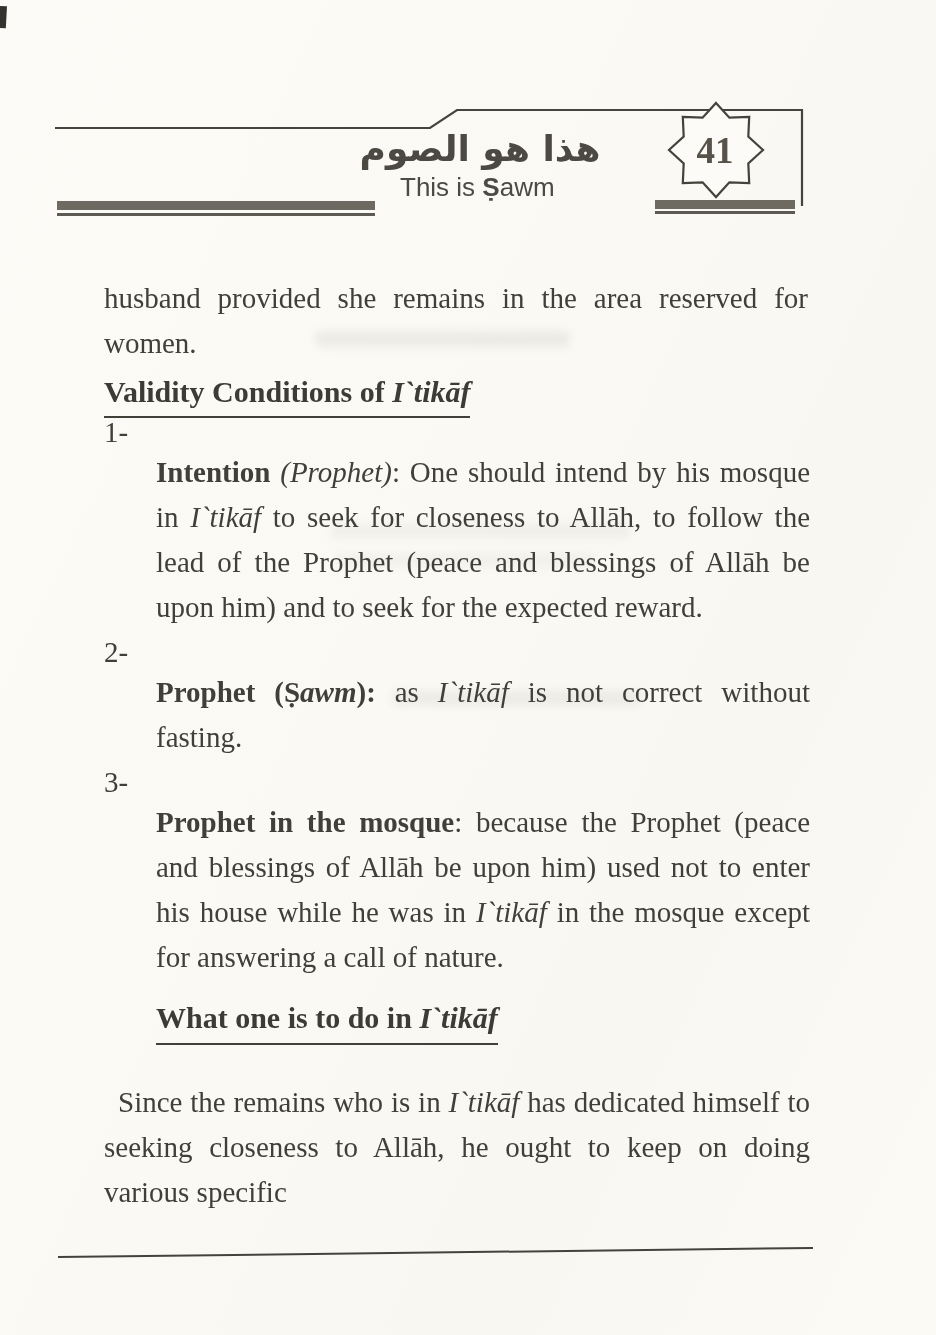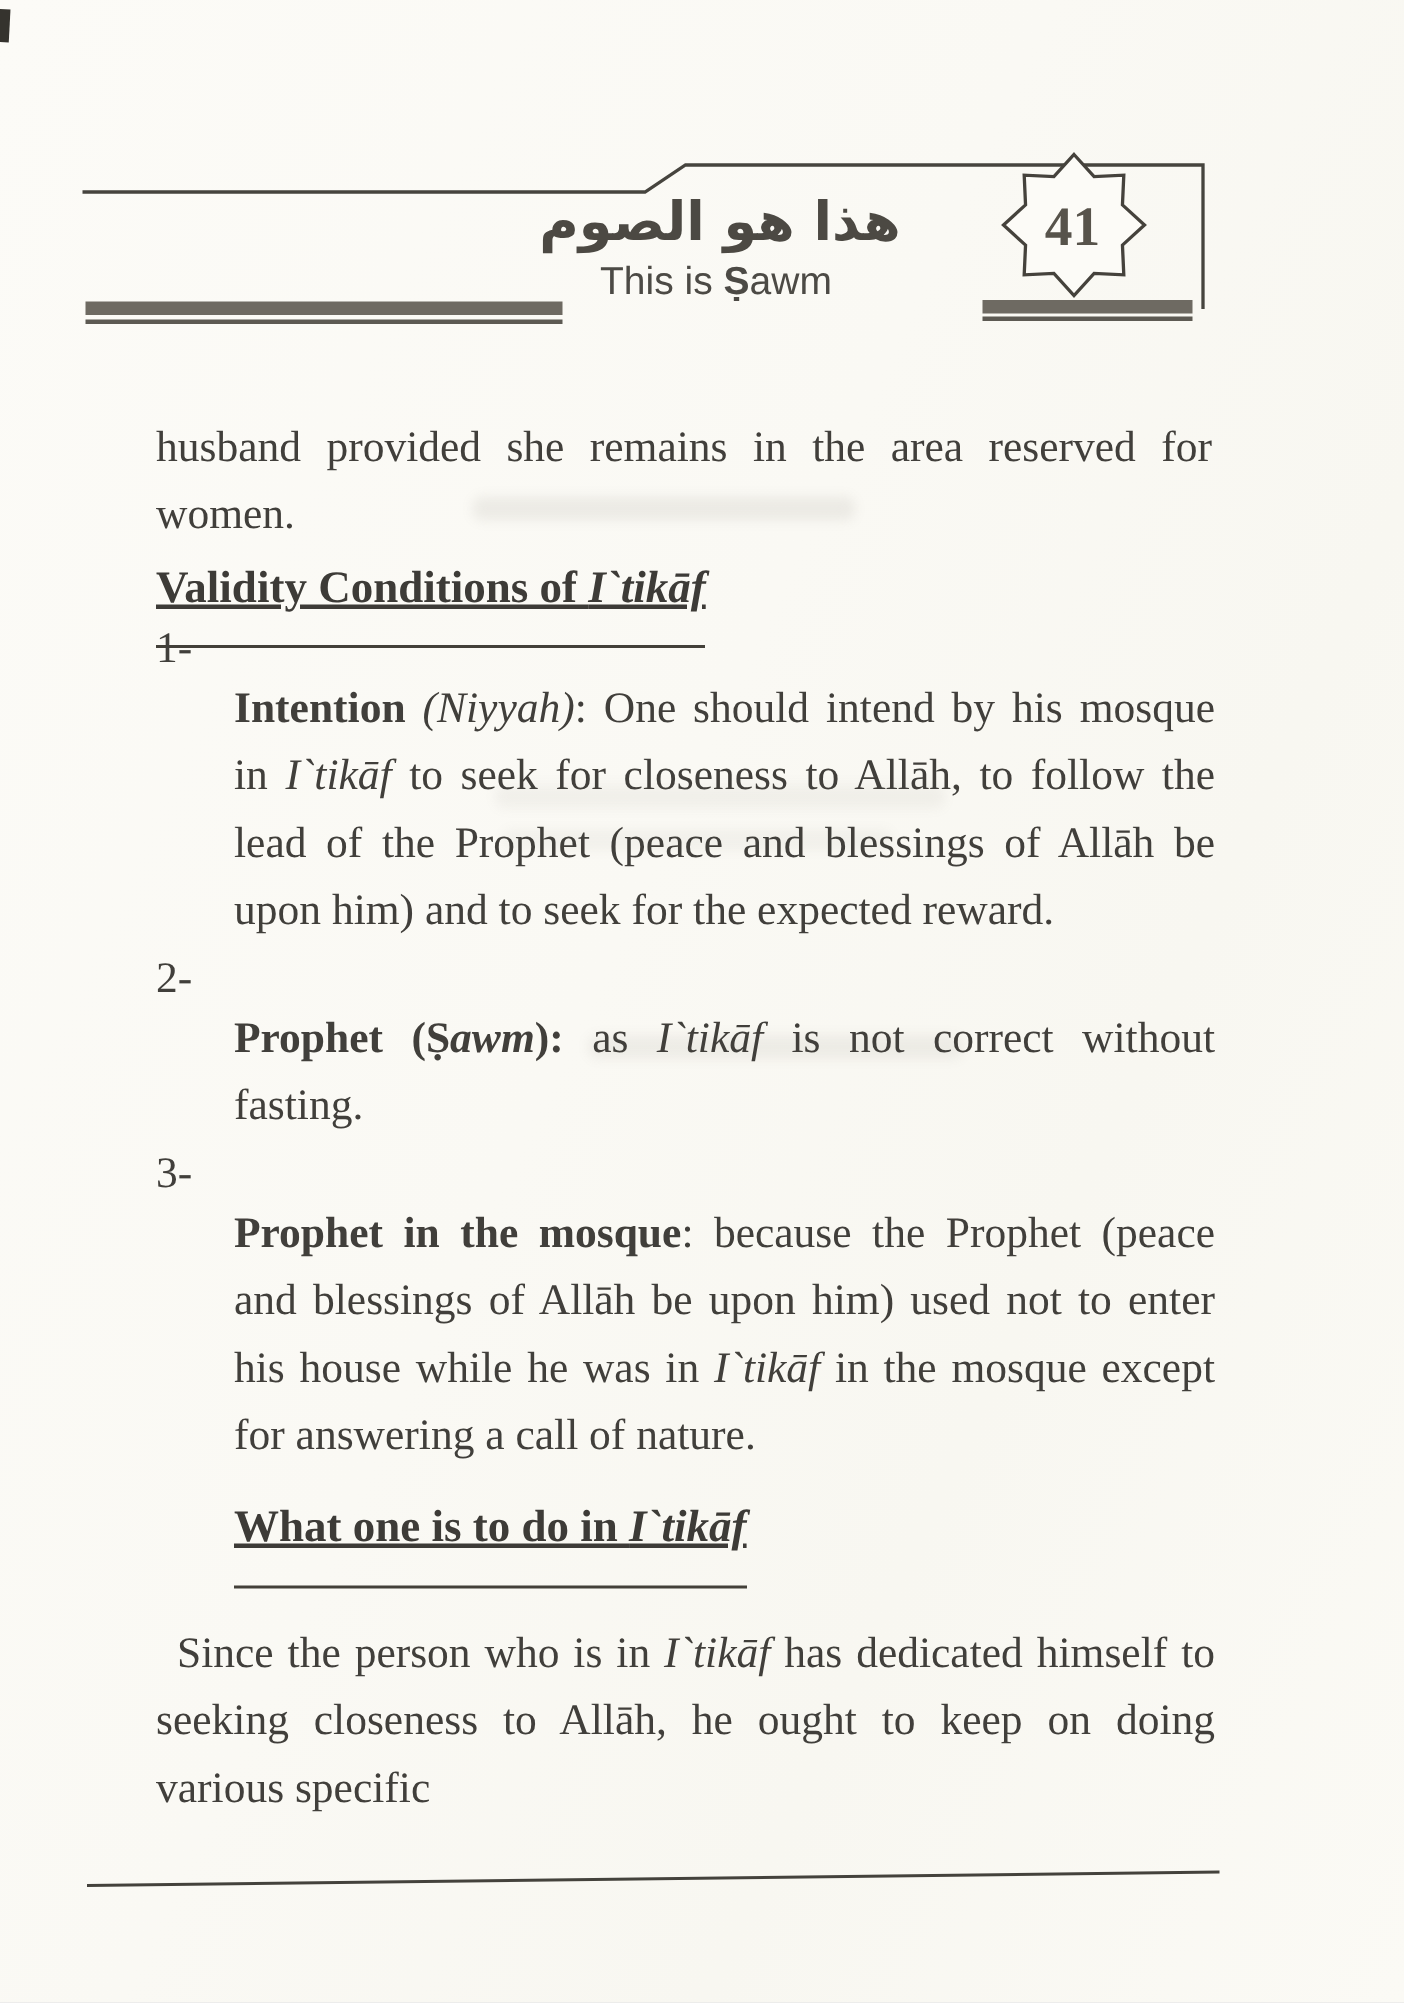--- a/index.html
+++ b/index.html
@@ -31,21 +31,21 @@
   .bar-right{left:655px;width:140px;}
   .t1{top:201px;} .t2{top:213px;} .t3{top:200px;} .t4{top:211px;}
 
   .body-text{font-size:29px;line-height:45px;text-align:justify;text-justify:inter-word;color:#413f3b;margin-top:40px;}
   .p-top{position:absolute;left:104px;top:236px;width:704px;}
   .heading{
     position:absolute;font-size:30px;line-height:40px;font-weight:bold;color:#3d3b37;
   }
   .h-validity{left:104px;top:372px;}
   .h-whatodo{left:156px;top:997px;line-height:42px;}
-  .heading .underline{border-bottom:2px solid #434039;padding-bottom:18px;display:inline-block;text-decoration:underline;}
+  .heading .underline{border-bottom:2px solid #434039;padding-bottom:4px;display:inline-block;}
   .num-list{position:absolute;left:104px;top:410px;width:706px;}
   .list-item{display:flex;}
   .item-num{flex:0 0 52px;font-size:29px;line-height:45px;color:#413f3b;}
   .item-text{flex:1;}
   .p-bottom{position:absolute;left:104px;top:1040px;width:706px;text-indent:14px;}
 
   .bold{font-weight:bold;}
   .italic{font-style:italic;}
   .bolditalic{font-weight:bold;font-style:italic;}
 
@@ -87,31 +87,31 @@
 
   <p class="body-text p-top">husband provided she remains in the area reserved for women.</p>
 
   <div class="heading h-validity">
     <span class="underline"><span class="bold">Validity Conditions of </span><span class="bolditalic">I`tikāf</span></span>
   </div>
 
   <div class="num-list">
     <div class="list-item">
       <span class="item-num">1-</span>
-      <div class="item-text body-text"><span class="bold">Intention</span><span> </span><span class="italic">(Niyyah)</span><span>: One should intend by his mosque in </span><span class="italic">I`tikāf</span><span> to seek for closeness to Allāh, to follow the lead of the Prophet (peace and blessings of Allāh be upon him) and to seek for the expected reward.</span></div>
+      <div class="item-text body-text"><span class="bold">Intention</span><span> </span><span class="italic">(Prophet)</span><span>: One should intend by his mosque in </span><span class="italic">I`tikāf</span><span> to seek for closeness to Allāh, to follow the lead of the Prophet (peace and blessings of Allāh be upon him) and to seek for the expected reward.</span></div>
     </div>
     <div class="list-item">
       <span class="item-num">2-</span>
       <div class="item-text body-text"><span class="bold">Prophet (Ṣ</span><span class="bolditalic">awm</span><span class="bold">):</span><span> as </span><span class="italic">I`tikāf</span><span> is not correct without fasting.</span></div>
     </div>
     <div class="list-item">
       <span class="item-num">3-</span>
       <div class="item-text body-text"><span class="bold">Prophet in the mosque</span><span>: because the Prophet (peace and blessings of Allāh be upon him) used not to enter his house while he was in </span><span class="italic">I`tikāf</span><span> in the mosque except for answering a call of nature.</span></div>
     </div>
   </div>
 
   <div class="heading h-whatodo">
     <span class="underline"><span class="bold">What one is to do in </span><span class="bolditalic">I`tikāf</span></span>
   </div>
 
-  <p class="body-text p-bottom"><span>Since the person who is in </span><span class="italic">I`tikāf</span><span> has dedicated himself to seeking closeness to Allāh, he ought to keep on doing various specific</span></p>
+  <p class="body-text p-bottom"><span>Since the remains who is in </span><span class="italic">I`tikāf</span><span> has dedicated himself to seeking closeness to Allāh, he ought to keep on doing various specific</span></p>
 
 </div>
 
 </body></html>

